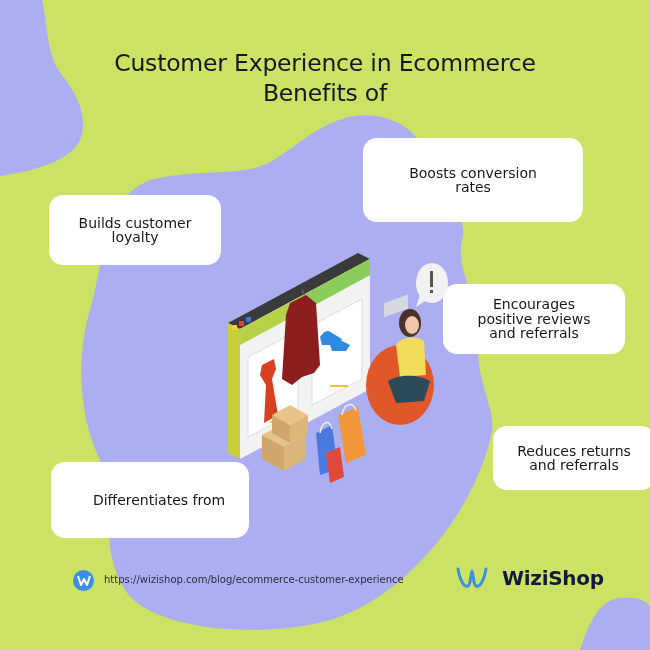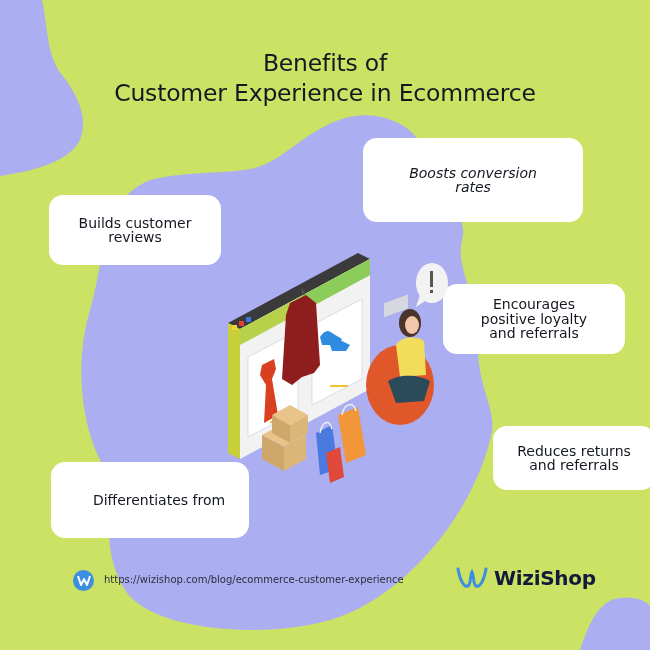--- a/index.html
+++ b/index.html
@@ -4,60 +4,60 @@
 <style>
   html,body{margin:0;padding:0;}
   body{width:650px;height:650px;overflow:hidden;font-family:"DejaVu Sans","Liberation Sans",sans-serif;}
   .canvas{position:relative;width:650px;height:650px;background:#cbe264;overflow:hidden;}
   .blobs{position:absolute;left:0;top:0;width:650px;height:650px;}
   .title{position:absolute;left:0;top:48px;width:650px;text-align:center;color:#141820;font-size:23.5px;line-height:30px;letter-spacing:-0.2px;}
   .card{position:absolute;background:#fff;border-radius:14px;display:flex;align-items:center;justify-content:center;text-align:center;color:#141820;font-size:14px;line-height:14.5px;box-sizing:border-box;padding:0 10px;}
   .card span{display:block;}
   .footer-url{position:absolute;left:104px;top:574px;font-size:10px;color:#2a2f3a;}
   .footer-icon{position:absolute;left:73px;top:570px;width:21px;height:21px;border-radius:50%;background:#3b8fe0;display:flex;align-items:center;justify-content:center;}
-  .brand{position:absolute;left:456px;top:566px;display:flex;align-items:center;gap:6px;}
+  .brand{position:absolute;left:456px;top:566px;display:flex;align-items:center;gap:14px;}
   .brand-name{font-size:20px;font-weight:bold;color:#141a3c;letter-spacing:-0.3px;}
 </style>
 </head>
 <body>
 
 <div class="canvas">
 
   <svg class="blobs" viewBox="0 0 650 650">
 
     <path d="M0 0 L42 0 C48 25 46 55 62 75 C80 98 88 120 80 140 C70 160 40 170 0 176 Z" fill="#acaef2"></path>
 
     <path d="M150 180 C190 170 225 175 255 168 C285 160 305 130 345 118 C380 108 420 125 428 160 C440 200 470 215 462 240 C455 270 480 300 478 340 C476 390 500 410 490 440 C470 520 400 600 330 620 C260 640 150 630 125 590 C95 540 120 500 100 460 C80 420 75 360 90 310 C105 260 100 200 150 180 Z" fill="#acaef2"></path>
 
     <path d="M580 650 C590 620 600 600 620 598 C635 596 645 600 650 606 L650 650 Z" fill="#acaef2"></path>
   </svg>
 
   <div class="title">
+    <div>Customer Experience in Ecommerce</div>
     <div>Benefits of</div>
-    <div>Customer Experience in Ecommerce</div>
   </div>
 
   <div class="card" style="left:49px;top:195px;width:172px;height:70px;">
     <div>
       <span>Builds customer</span>
-      <span>reviews</span>
+      <span>loyalty</span>
     </div>
   </div>
 
-  <div class="card" style="left:363px;top:138px;width:220px;height:84px;font-style:italic;">
+  <div class="card" style="left:363px;top:138px;width:220px;height:84px;">
     <div>
       <span>Boosts conversion</span>
       <span>rates</span>
     </div>
   </div>
 
   <div class="card" style="left:443px;top:284px;width:182px;height:70px;text-align:center;">
     <div>
       <span>Encourages</span>
-      <span>positive loyalty</span>
+      <span>positive reviews</span>
       <span>and referrals</span>
     </div>
   </div>
 
   <div class="card" style="left:462px;top:426px;width:162px;height:64px;margin-left:31px;">
     <div>
       <span>Reduces returns</span>
       <span>and referrals</span>
     </div>
   </div>

